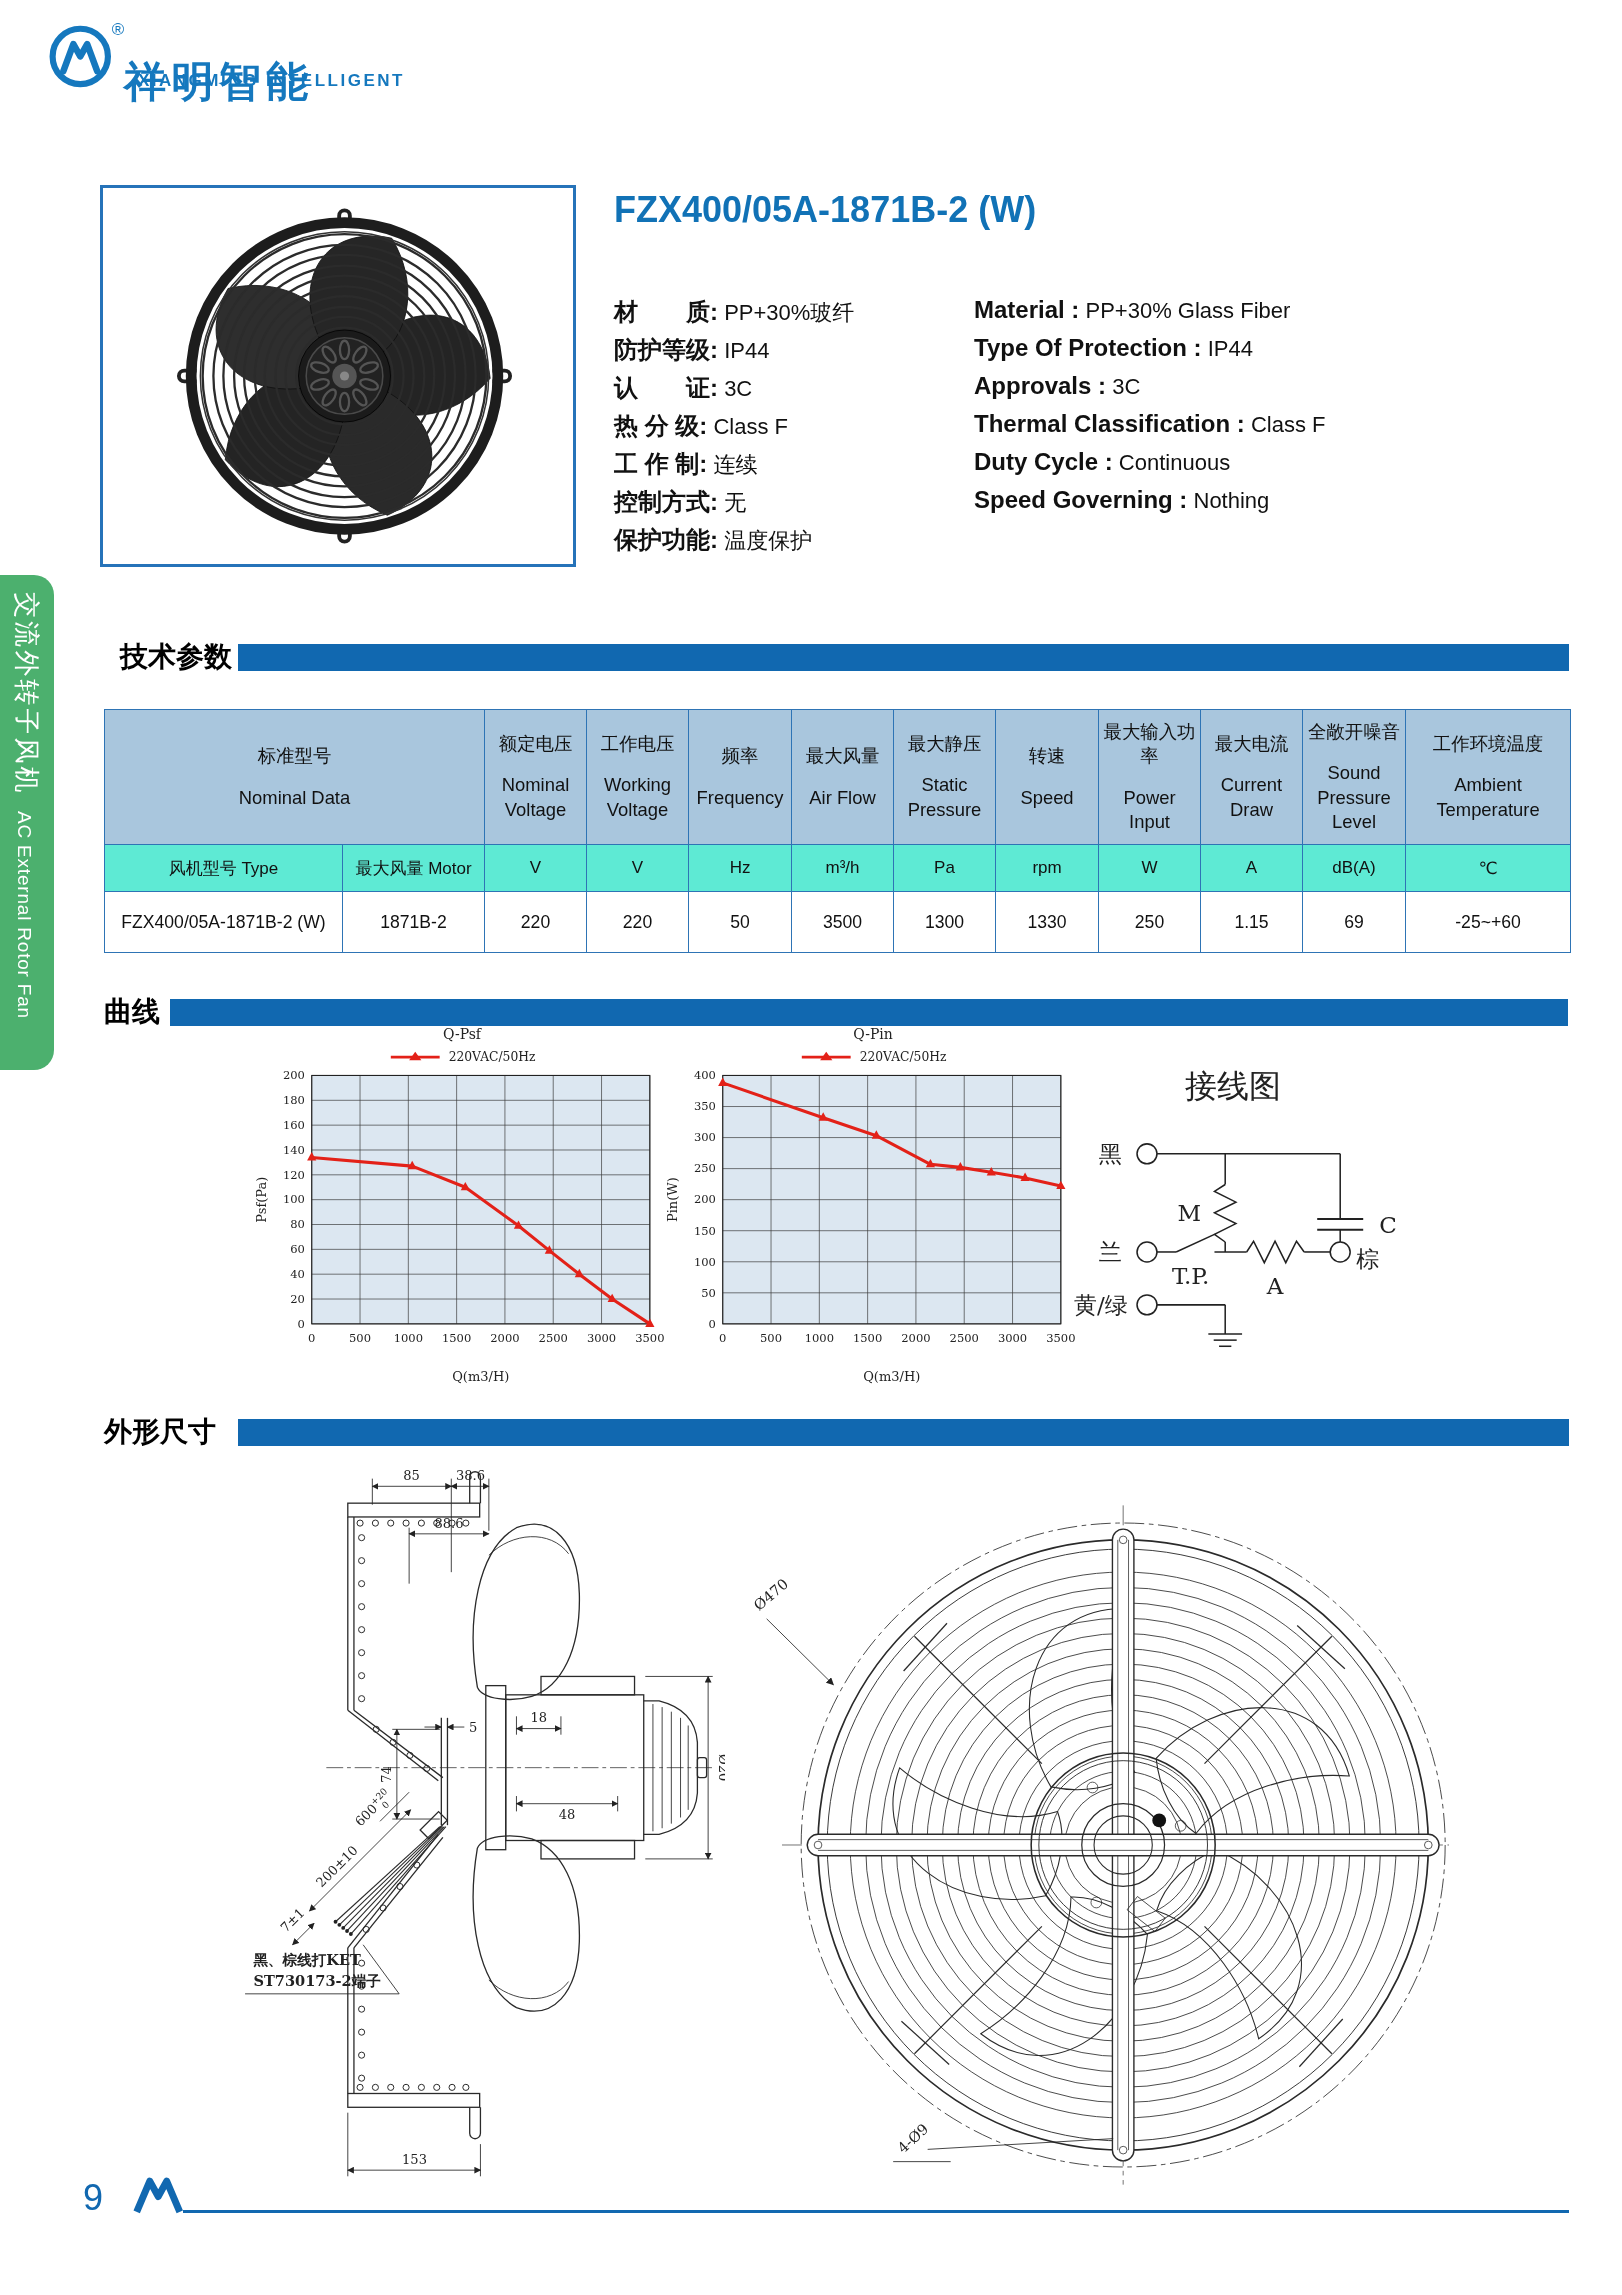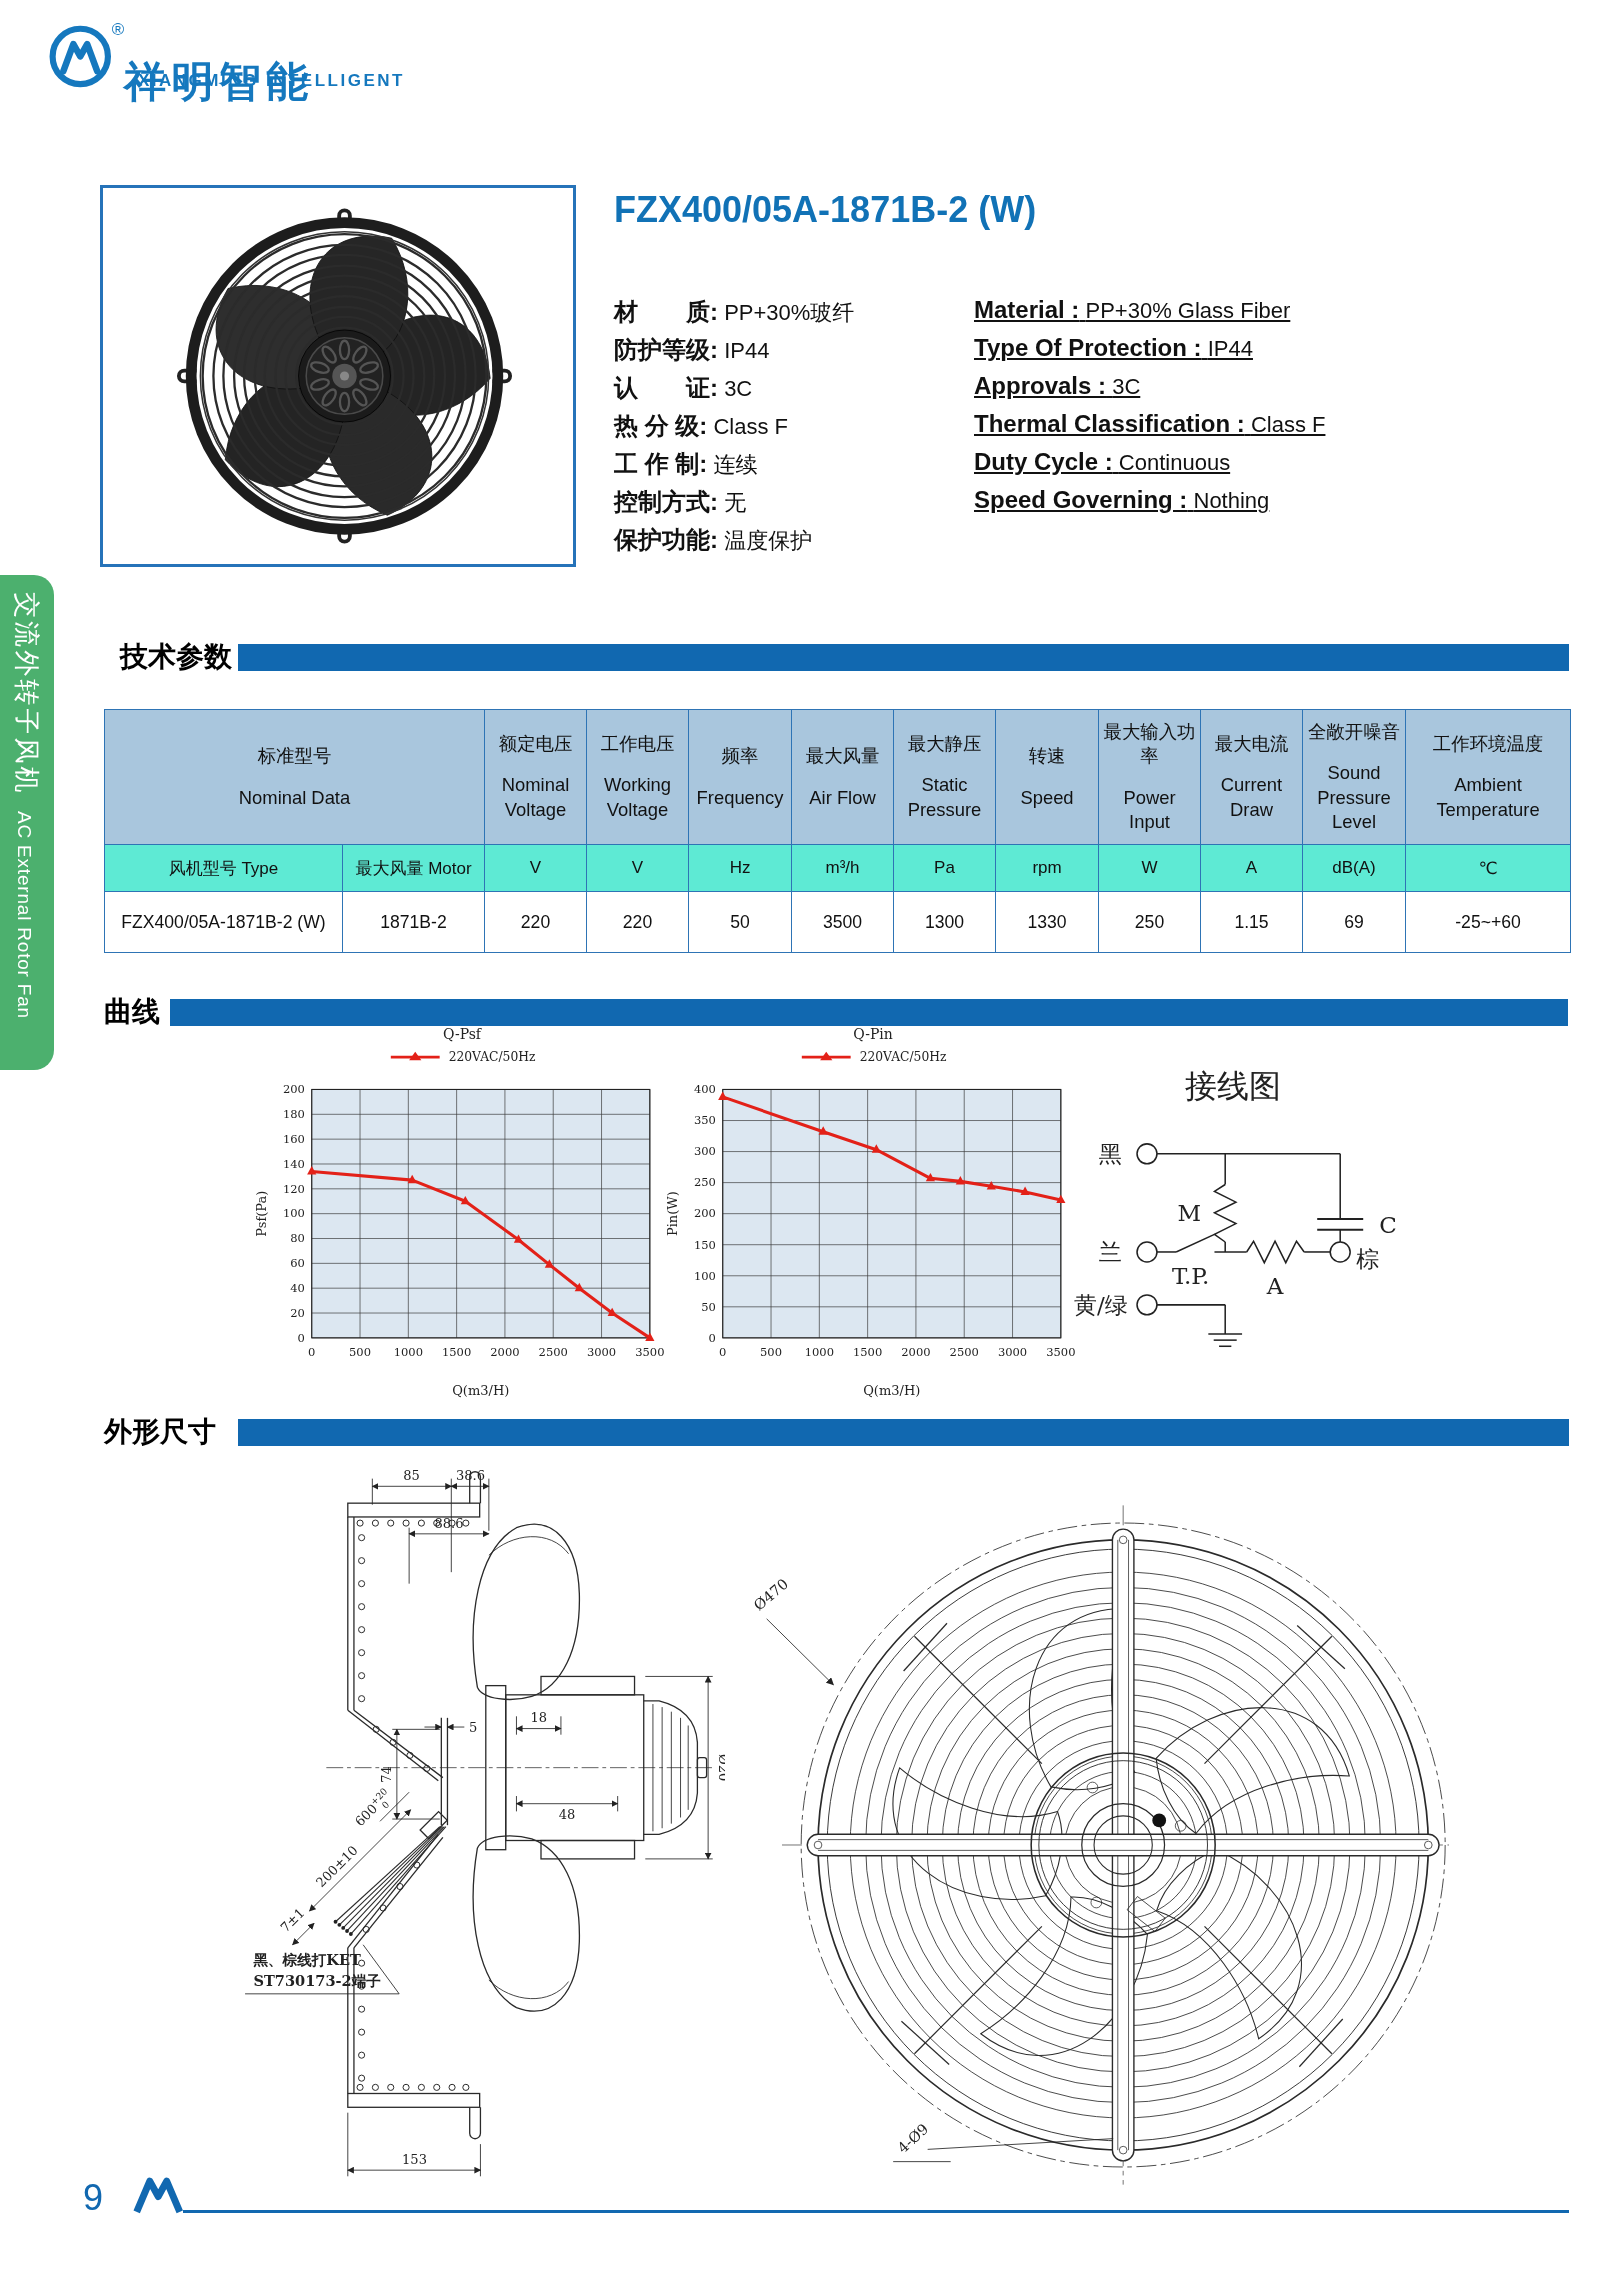--- a/index.html
+++ b/index.html
@@ -15,37 +15,37 @@
                 white-space:nowrap;color:#fff;}
   .sb-cn{font-size:26px;letter-spacing:3.1px;}
   .sb-en{font-size:19px;margin-left:15.3px;letter-spacing:0.8px;}
   
   .photo-box{left:100px;top:185px;width:470px;height:376px;border:3.1px solid #2673b9;background:#fff;}
   
   .prod-title{left:614px;top:189px;font-size:36px;font-weight:bold;color:#1172b6;}
   .specs{left:614px;top:296px;width:1005px;}
   .spec-row{position:relative;height:38px;}
   .spec-row .cn{position:absolute;left:0;font-size:22px;}
-  .spec-row .en{position:absolute;left:360px;font-size:22px;text-decoration:underline;}
+  .spec-row .en{position:absolute;left:360px;font-size:22px;}
   .spec-row b{font-size:24px;}
   
   .sec-title{font-size:28px;font-weight:bold;color:#000;}
   .sec-bar{height:27px;background:#1168b0;}
   
   table.ptable{position:absolute;left:104px;top:709px;width:1465px;border-collapse:collapse;table-layout:fixed;}
   .ptable th,.ptable td{border:1.5px solid #2e74b5;text-align:center;vertical-align:middle;
                         font-weight:normal;padding:0 1.5px;}
   .ptable thead th{background:#a9c6dd;height:134px;font-size:18.4px;line-height:24.5px;}
   .ptable thead .hcn{display:block;margin-bottom:17px;}
   .ptable .units td{height:46px;font-size:17px;background:#5eead4;}
   .ptable .vals td{height:60px;font-size:17.6px;background:#fff;}
   
   .chart{width:414px;text-align:center;}
   .chart-title{font:14px "DejaVu Serif",serif;color:#222;margin-bottom:7.7px;}
-  .chart-legend{font:12.3px "DejaVu Serif",serif;color:#222;margin-bottom:16px;
+  .chart-legend{font:12.3px "DejaVu Serif",serif;color:#222;margin-bottom:2px;
                 display:flex;align-items:center;justify-content:center;gap:6.1px;}
   .tick{font:15px "DejaVu Serif",serif;fill:#222;}
   .axlabel{font:17px "DejaVu Serif",serif;fill:#222;}
   
   .wiring-title{left:1185px;top:1065px;font-size:32px;color:#222;font-family:"DejaVu Serif",serif;}
   .cad-text{font-family:"DejaVu Serif",serif;fill:#222;}
   
   .page-num{left:83px;top:2177px;font-size:36px;color:#1168b0;}
   .footer-line{left:183px;top:2210px;width:1386px;height:3.1px;background:#1168b0;}
 </style>

